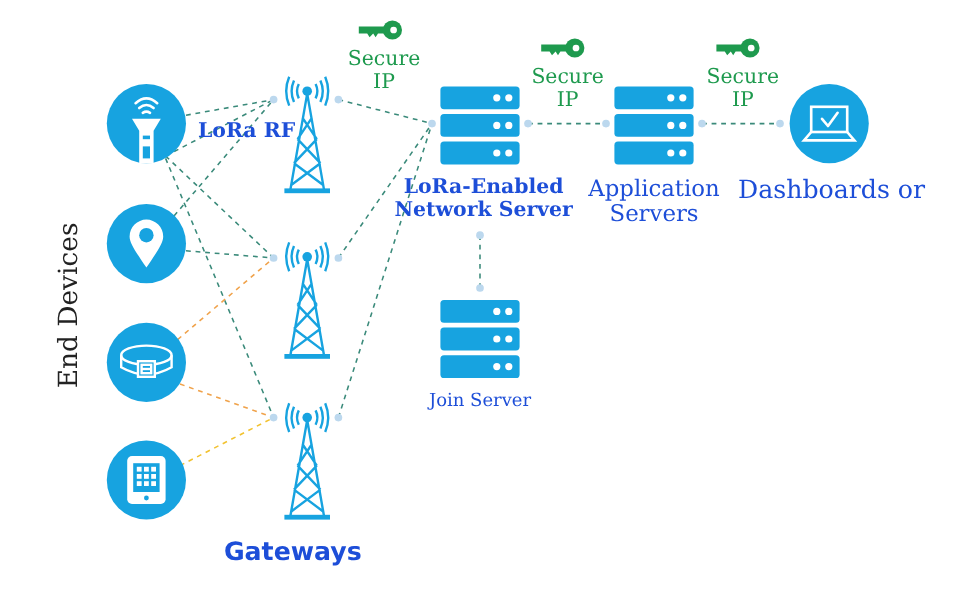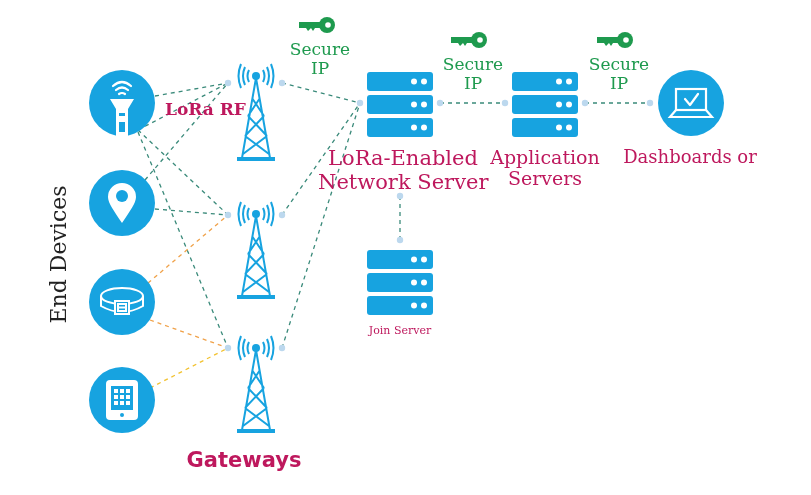--- a/index.html
+++ b/index.html
@@ -1,18 +1,18 @@
 <!DOCTYPE html>
 <html><head>
 <meta charset="utf-8">
 <style>
   html, body { margin: 0; padding: 0; background: #ffffff; }
   body { width: 811px; height: 495px; position: relative; overflow: hidden; font-family: "DejaVu Serif", serif; }
   #diagram { position: absolute; left: 0; top: 0; width: 811px; height: 495px; }
-  .label { position: absolute; color: #be185d; font-family: "DejaVu Serif", serif; text-align: center; line-height: 1.12; white-space: nowrap; }
+  .label { position: absolute; color: #1d4ed8; font-family: "DejaVu Serif", serif; text-align: center; line-height: 1.12; white-space: nowrap; }
   .secure { position: absolute; color: #1e9a4e; font-family: "DejaVu Serif", serif; text-align: center; font-size: 17px; line-height: 1.12; }
   .vert { position: absolute; transform: rotate(-90deg); transform-origin: center center; font-size: 22px; color: #222; white-space: nowrap; }
 </style>
 </head>
 <body>
 
 <svg id="diagram" viewBox="0 0 811 495" xmlns="http://www.w3.org/2000/svg">
   <g id="links">
       <line x1="155" y1="96" x2="228" y2="83" stroke="#3a8a7a" stroke-width="1.3" stroke-dasharray="4,4"></line>
       <line x1="138" y1="130" x2="228" y2="83" stroke="#3a8a7a" stroke-width="1.3" stroke-dasharray="4,4"></line>
@@ -200,35 +200,35 @@
       </g>
     </g>
 </svg>
 
 <div class="label" style="left:165px; top:100px; font-size:17px; font-weight:bold;">LoRa RF</div>
 
 <div class="vert" style="left:-12px; top:242px; width:140px; text-align:center;">End Devices</div>
 
 <div class="label" style="left:184px; top:449px; width:120px; font-size:21px; font-family:'DejaVu Sans',sans-serif; font-weight:bold;">Gateways</div>
 
-<div class="label" style="left:318px; top:147px; width:170px; font-size:21px;">
+<div class="label" style="left:318px; top:147px; width:170px; font-size:17px;font-weight:bold;">
   <div>LoRa-Enabled</div>
   <div>Network Server</div>
 </div>
 
 <div class="label" style="left:480px; top:147px; width:130px; font-size:19px;">
   <div>Application</div>
   <div>Servers</div>
 </div>
 
-<div class="label" style="left:615px; top:147px; width:150px; font-size:18px;">
+<div class="label" style="left:615px; top:147px; width:150px; font-size:21px;">
   <div>Dashboards or</div>
 </div>
 
-<div class="label" style="left:335px; top:325px; width:130px; font-size:11px;">Join Server</div>
+<div class="label" style="left:335px; top:325px; width:130px; font-size:15px;">Join Server</div>
 
 <div class="secure" style="left:280px; top:40px; width:80px;">
   <div>Secure</div>
   <div>IP</div>
 </div>
 <div class="secure" style="left:433px; top:55px; width:80px;">
   <div>Secure</div>
   <div>IP</div>
 </div>
 <div class="secure" style="left:579px; top:55px; width:80px;">

